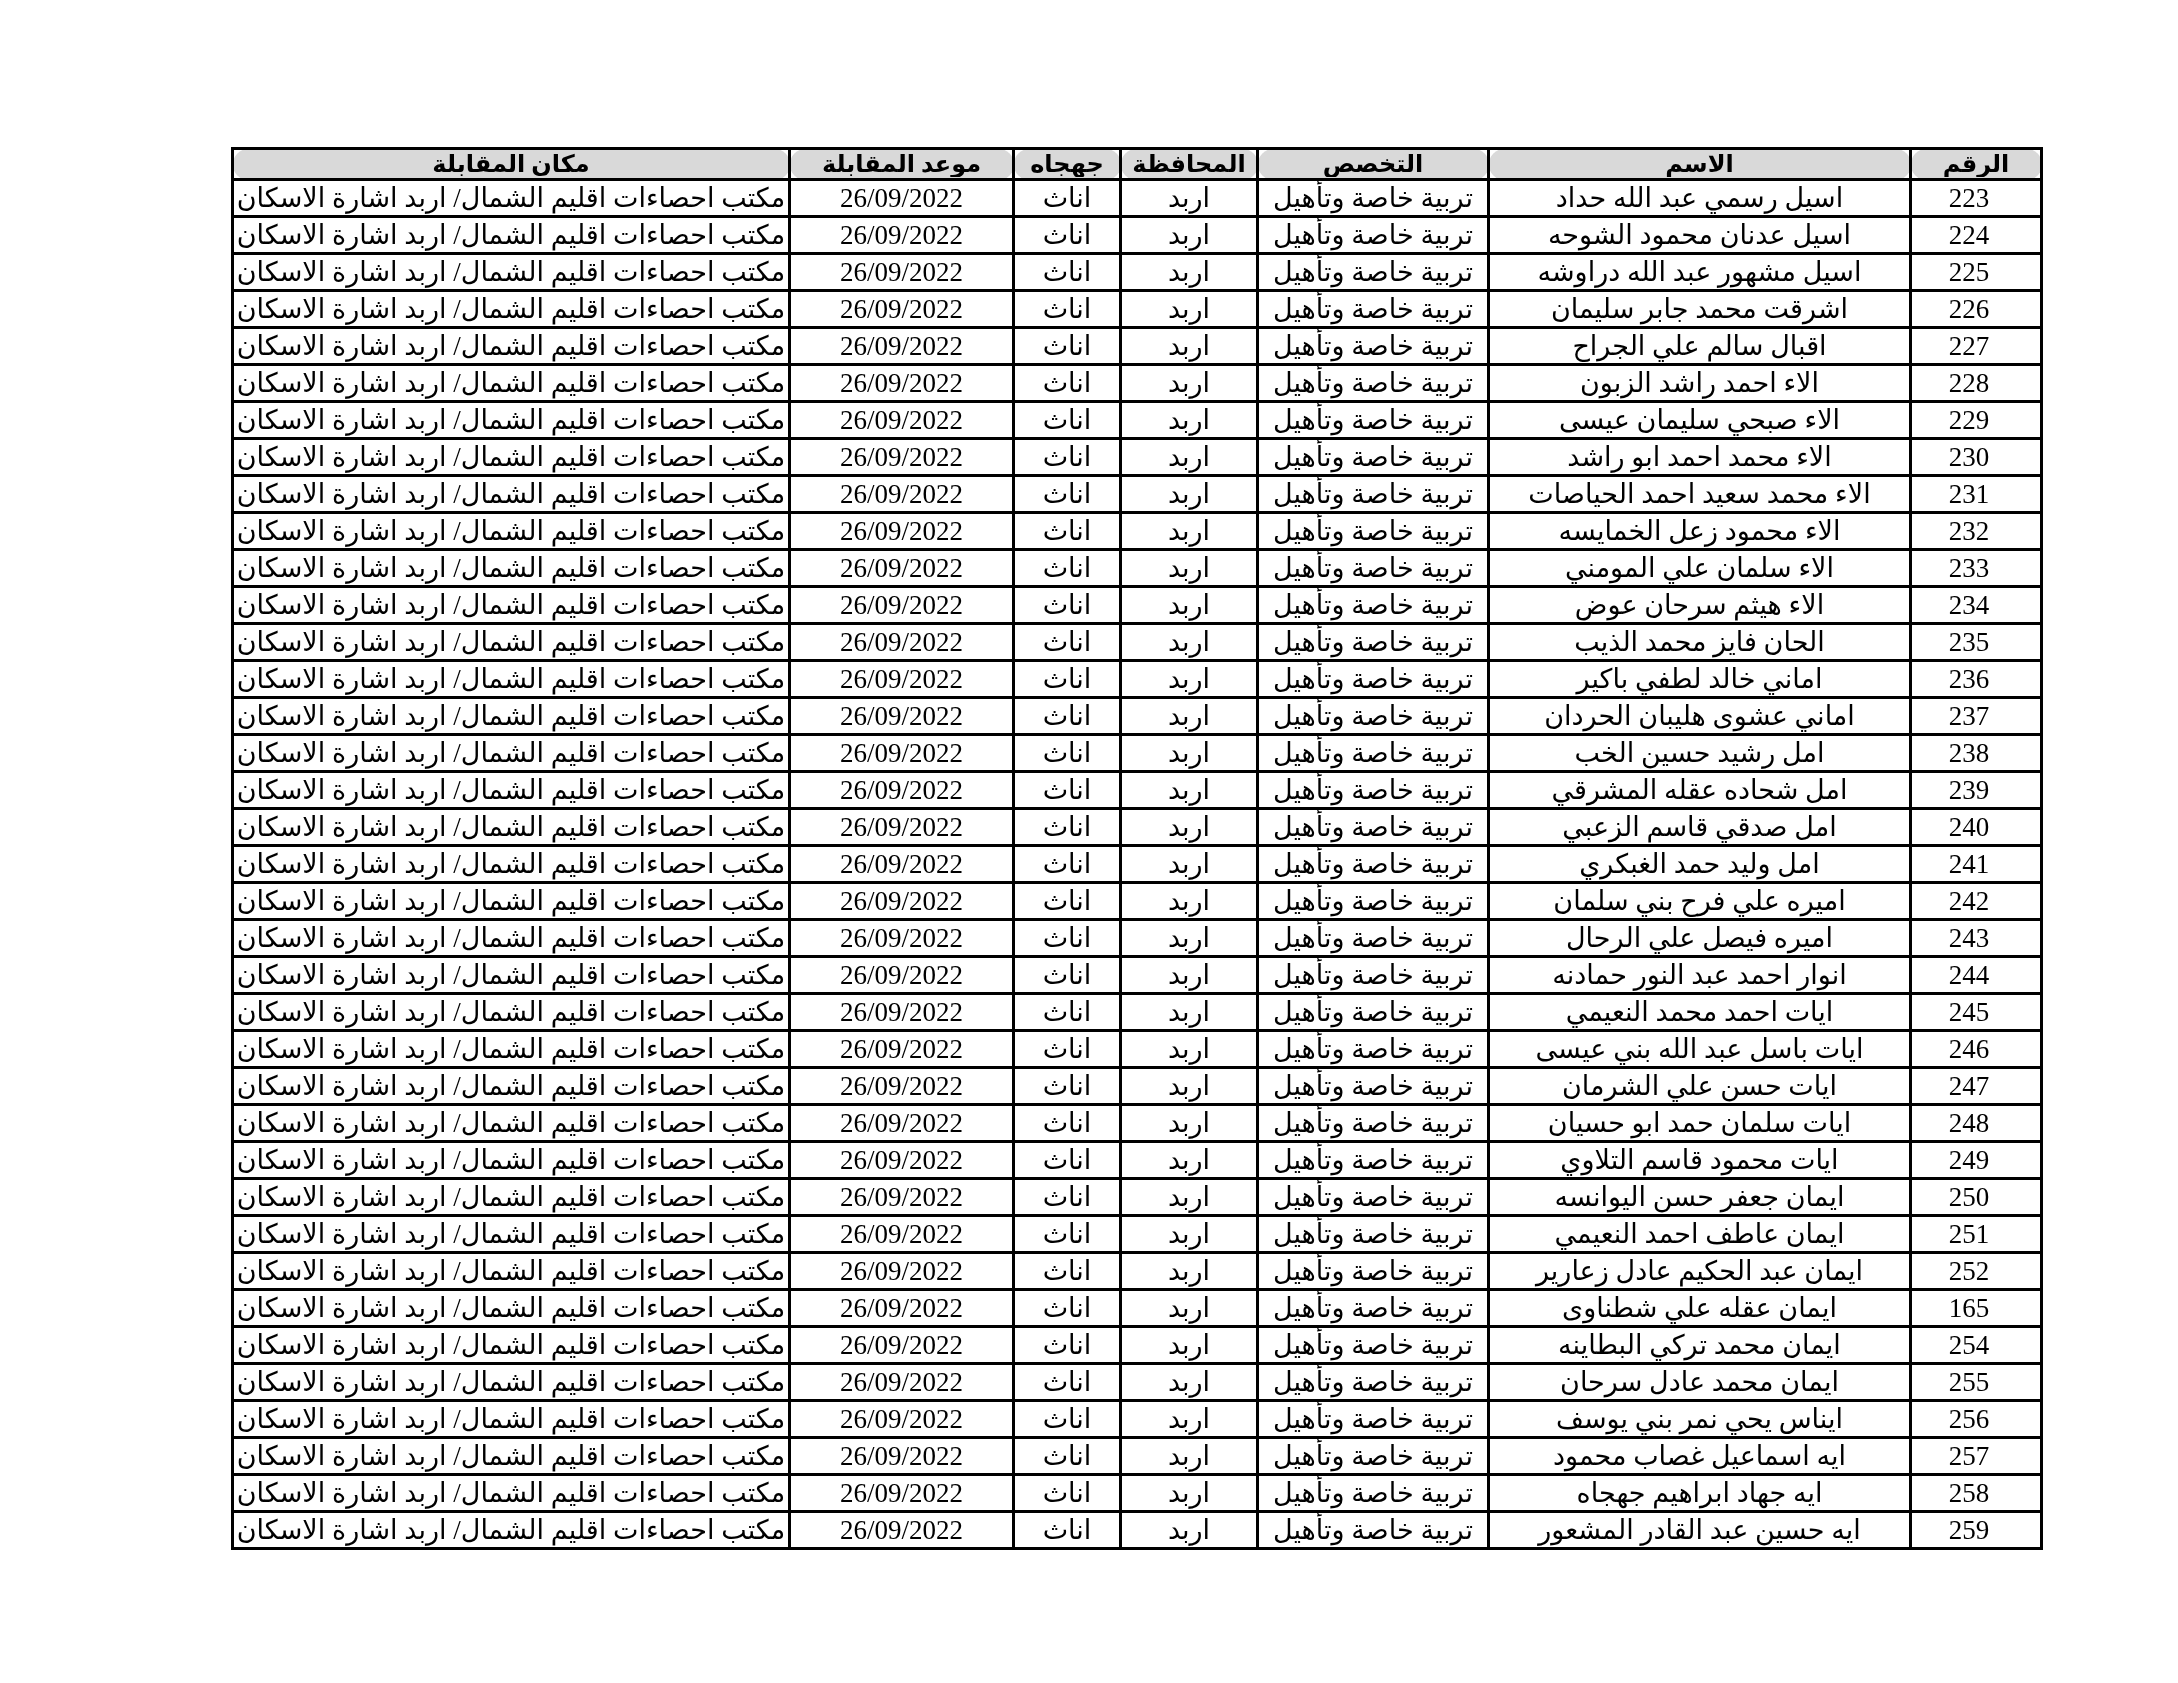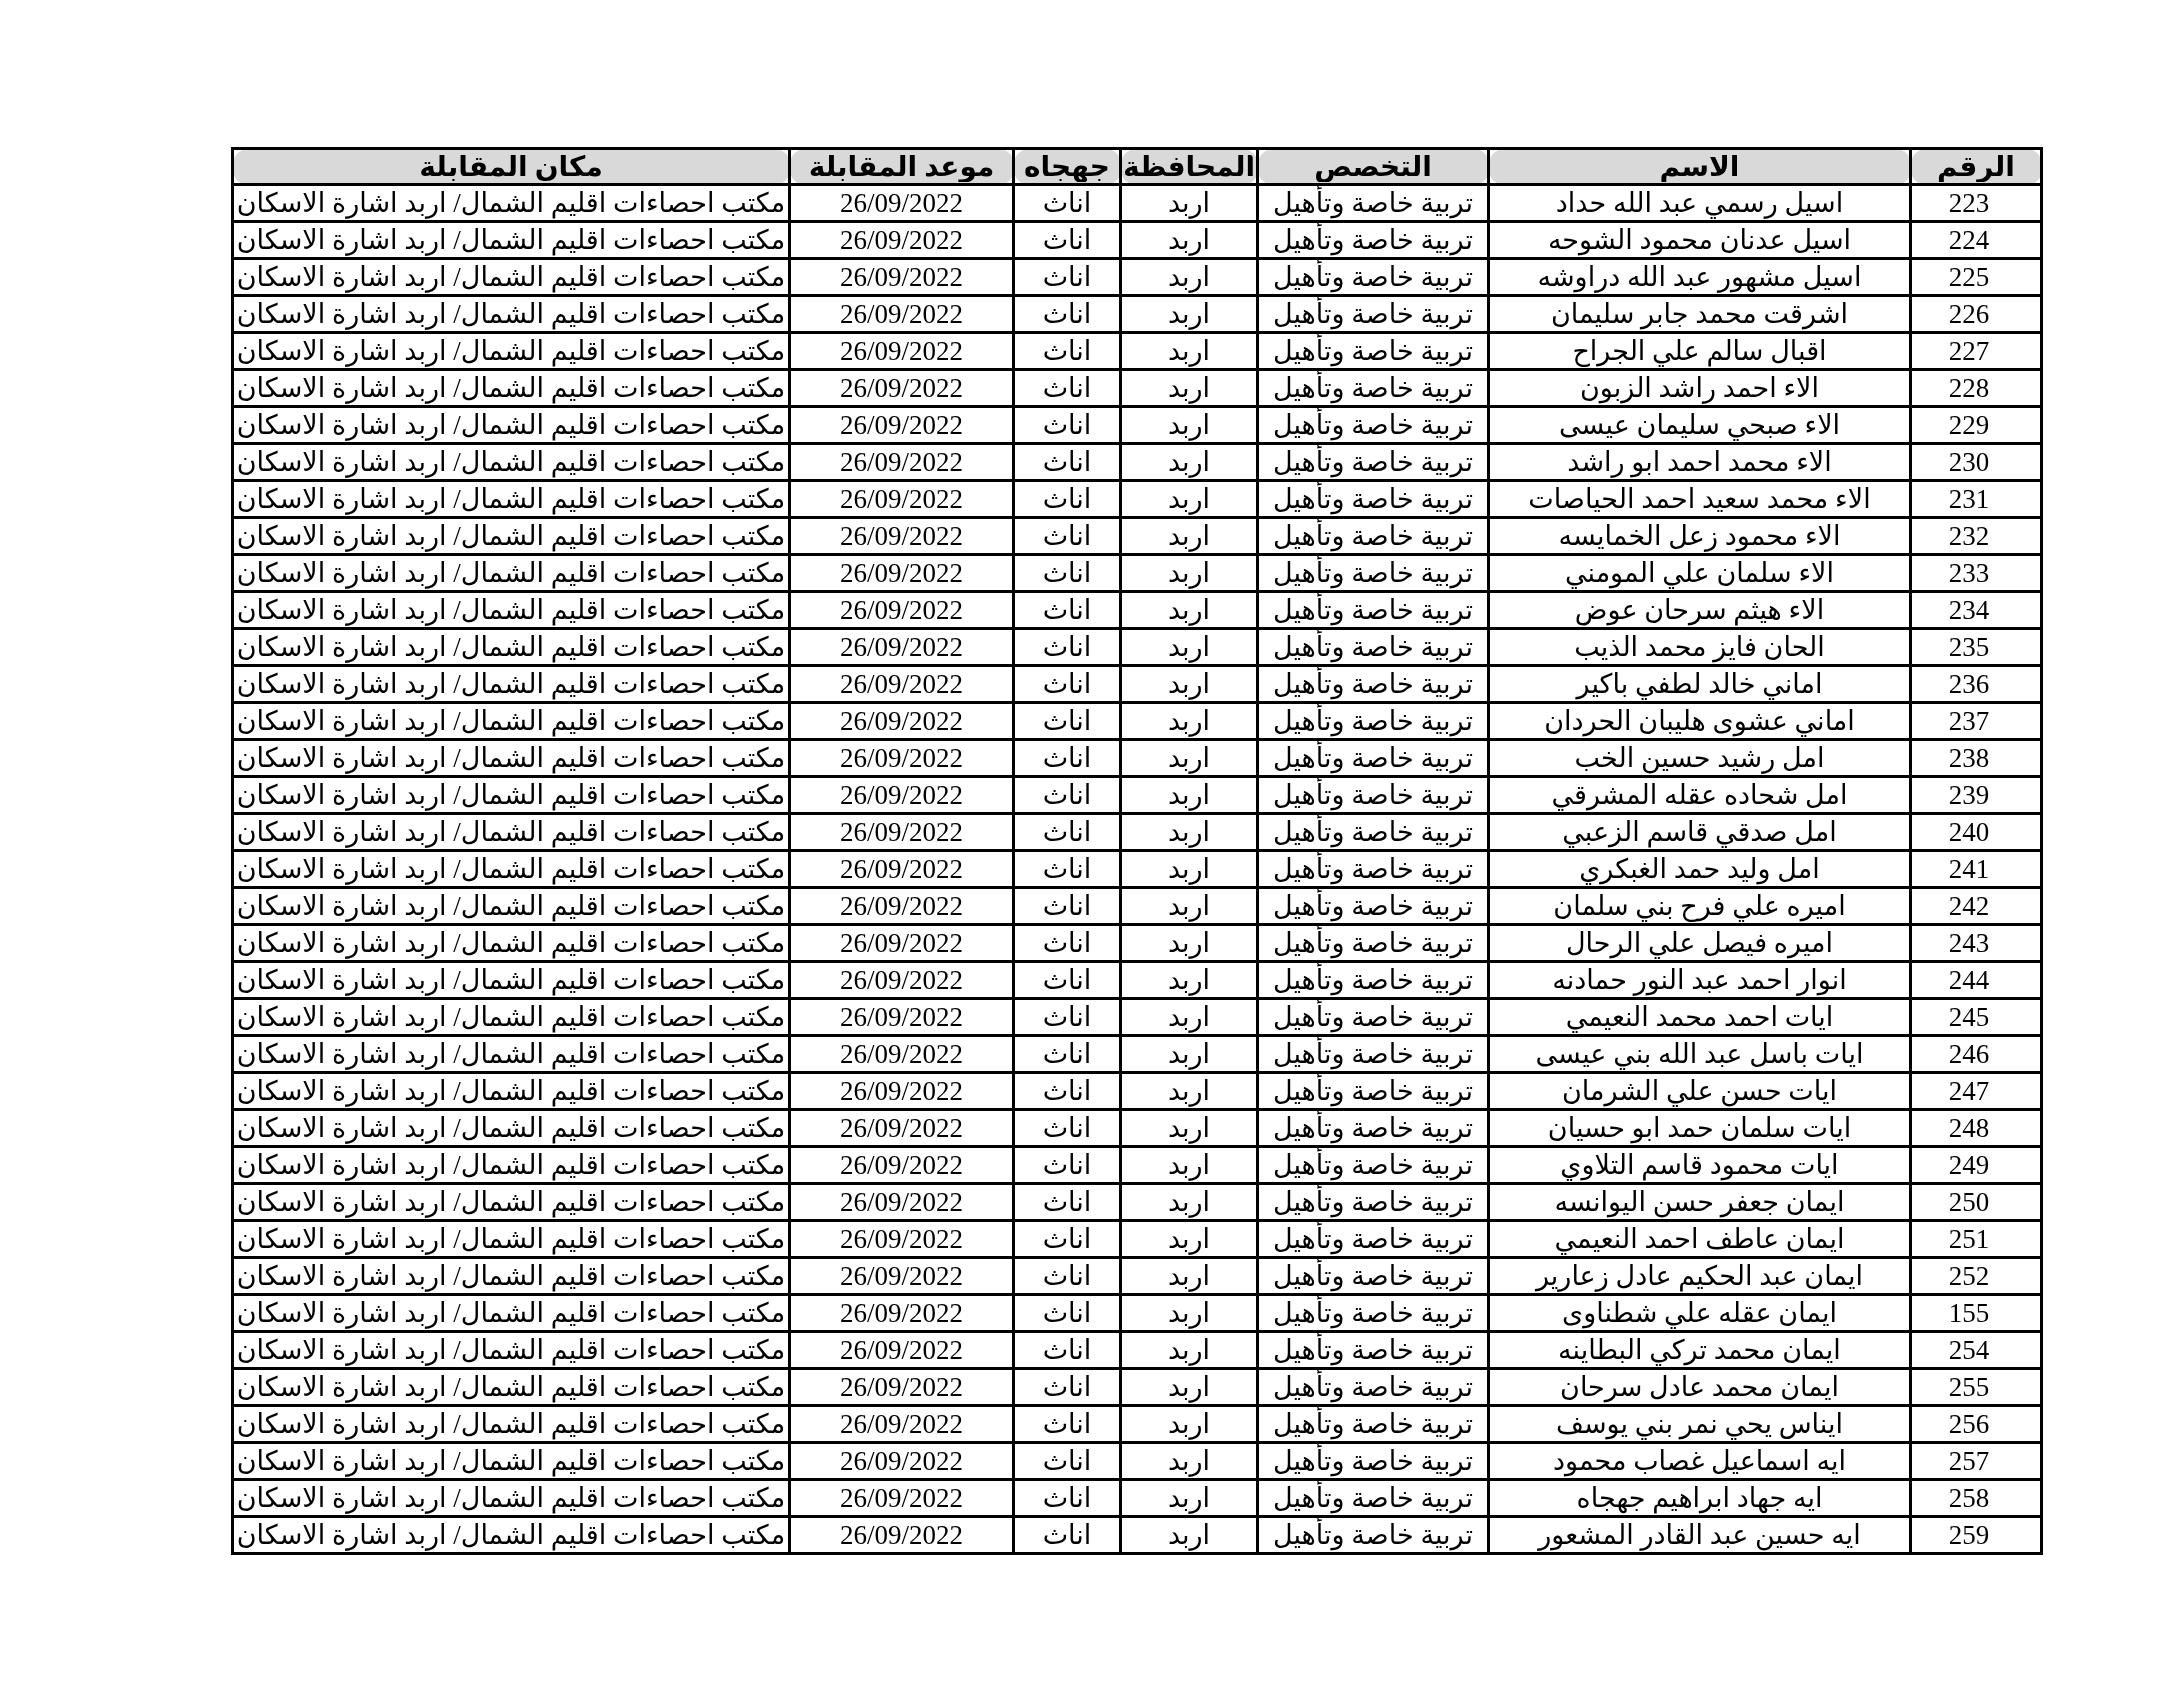--- a/index.html
+++ b/index.html
@@ -34,21 +34,21 @@
   table.roster td {
     border: 3px solid #000000;
     overflow: hidden;
     white-space: nowrap;
     padding: 0;
     vertical-align: middle;
   }
   table.roster thead th {
     background: #d9d9d9;
     height: 28px;
-    font-size: 28px;
+    font-size: 24px;
     font-weight: bold;
     text-align: center;
     font-family: "Liberation Serif", "DejaVu Sans", serif;
     border-radius: 15px;
   }
   table.roster tbody td {
     height: 34px;
     font-size: 27px;
     text-align: center;
     background: #ffffff;
@@ -368,21 +368,21 @@
         <tr>
           <td class="cell-number"><span>252</span></td>
           <td class="cell-name">ايمان عبد الحكيم عادل زعارير</td>
           <td class="cell-spec">تربية خاصة وتأهيل</td>
           <td class="cell-gov">اربد</td>
           <td class="cell-gender">اناث</td>
           <td class="cell-date">26/09/2022</td>
           <td class="cell-place">مكتب احصاءات اقليم الشمال/ اربد اشارة الاسكان</td>
         </tr>
         <tr>
-          <td class="cell-number"><span>155</span></td>
+          <td class="cell-number"><span>165</span></td>
           <td class="cell-name">ايمان عقله علي شطناوى</td>
           <td class="cell-spec">تربية خاصة وتأهيل</td>
           <td class="cell-gov">اربد</td>
           <td class="cell-gender">اناث</td>
           <td class="cell-date">26/09/2022</td>
           <td class="cell-place">مكتب احصاءات اقليم الشمال/ اربد اشارة الاسكان</td>
         </tr>
         <tr>
           <td class="cell-number"><span>254</span></td>
           <td class="cell-name">ايمان محمد تركي البطاينه</td>

